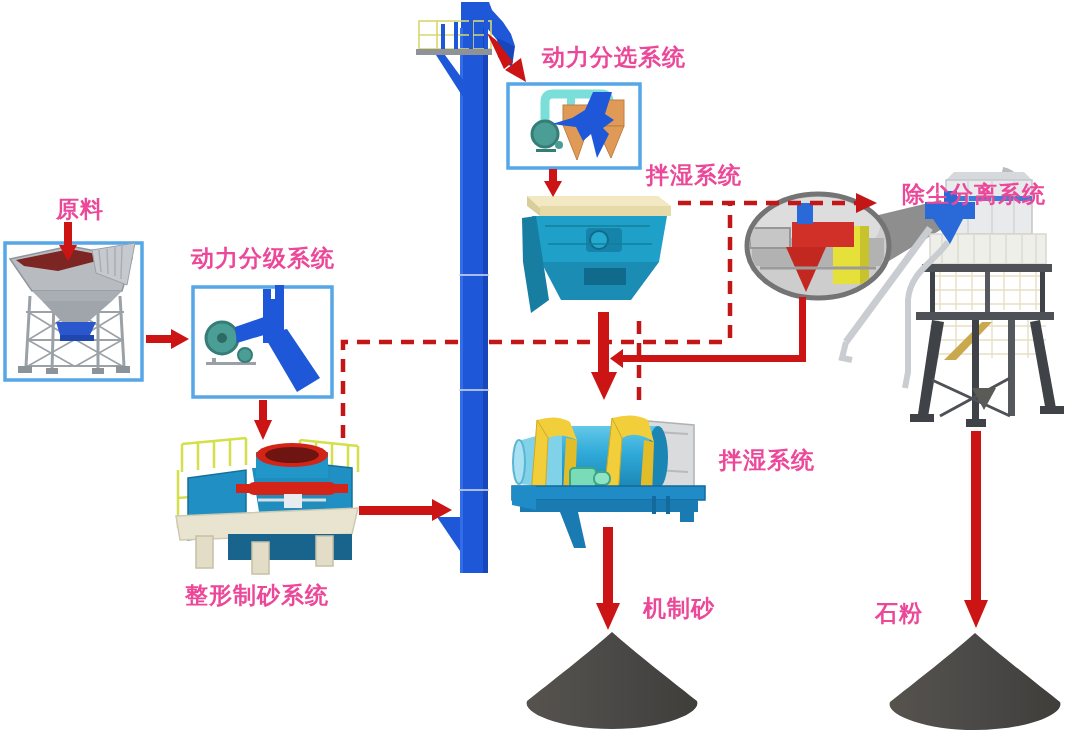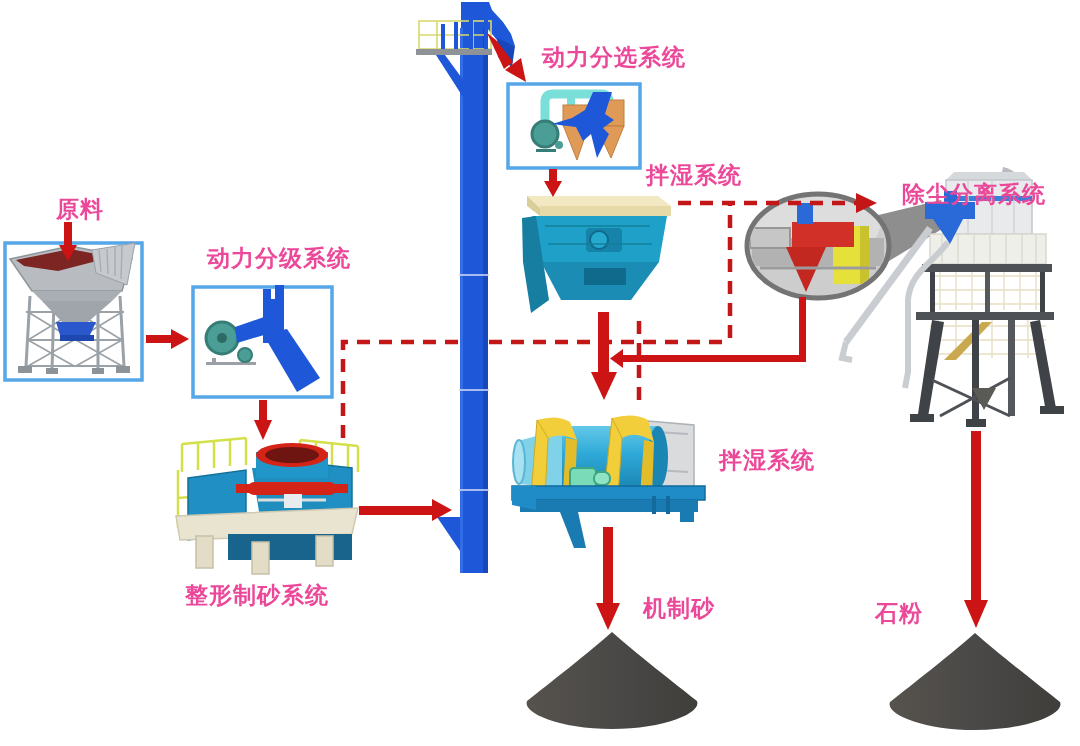--- a/index.html
+++ b/index.html
@@ -251,21 +251,21 @@
     <path d="M799,297 L799,355 L622,355 L622,362 L806,362 L806,297 Z"></path>
     <polygon points="623,349 623,368 610,358.5"></polygon>
     <rect x="603" y="527" width="10" height="78"></rect>
     <polygon points="596,603 620,603 608,630"></polygon>
     <rect x="971" y="431" width="10" height="171"></rect>
     <polygon points="964,600 988,600 976,628"></polygon>
   </g>
 </svg>
 
 <div class="lbl" style="left:56px;top:194px;">原料</div>
-<div class="lbl" style="left:191px;top:243px;margin-left:16px;">动力分级系统</div>
+<div class="lbl" style="left:191px;top:243px;">动力分级系统</div>
 <div class="lbl" style="left:542px;top:42px;">动力分选系统</div>
 <div class="lbl" style="left:646px;top:160px;">拌湿系统</div>
 <div class="lbl" style="left:902px;top:137px;margin-top:42px;">除尘分离系统</div>
 <div class="lbl" style="left:719px;top:445px;text-align:right;">拌湿系统</div>
 <div class="lbl" style="left:185px;top:580px;">整形制砂系统</div>
 <div class="lbl" style="left:643px;top:593px;">机制砂</div>
 <div class="lbl" style="left:875px;top:598px;">石粉</div>
 
 </div>
 

